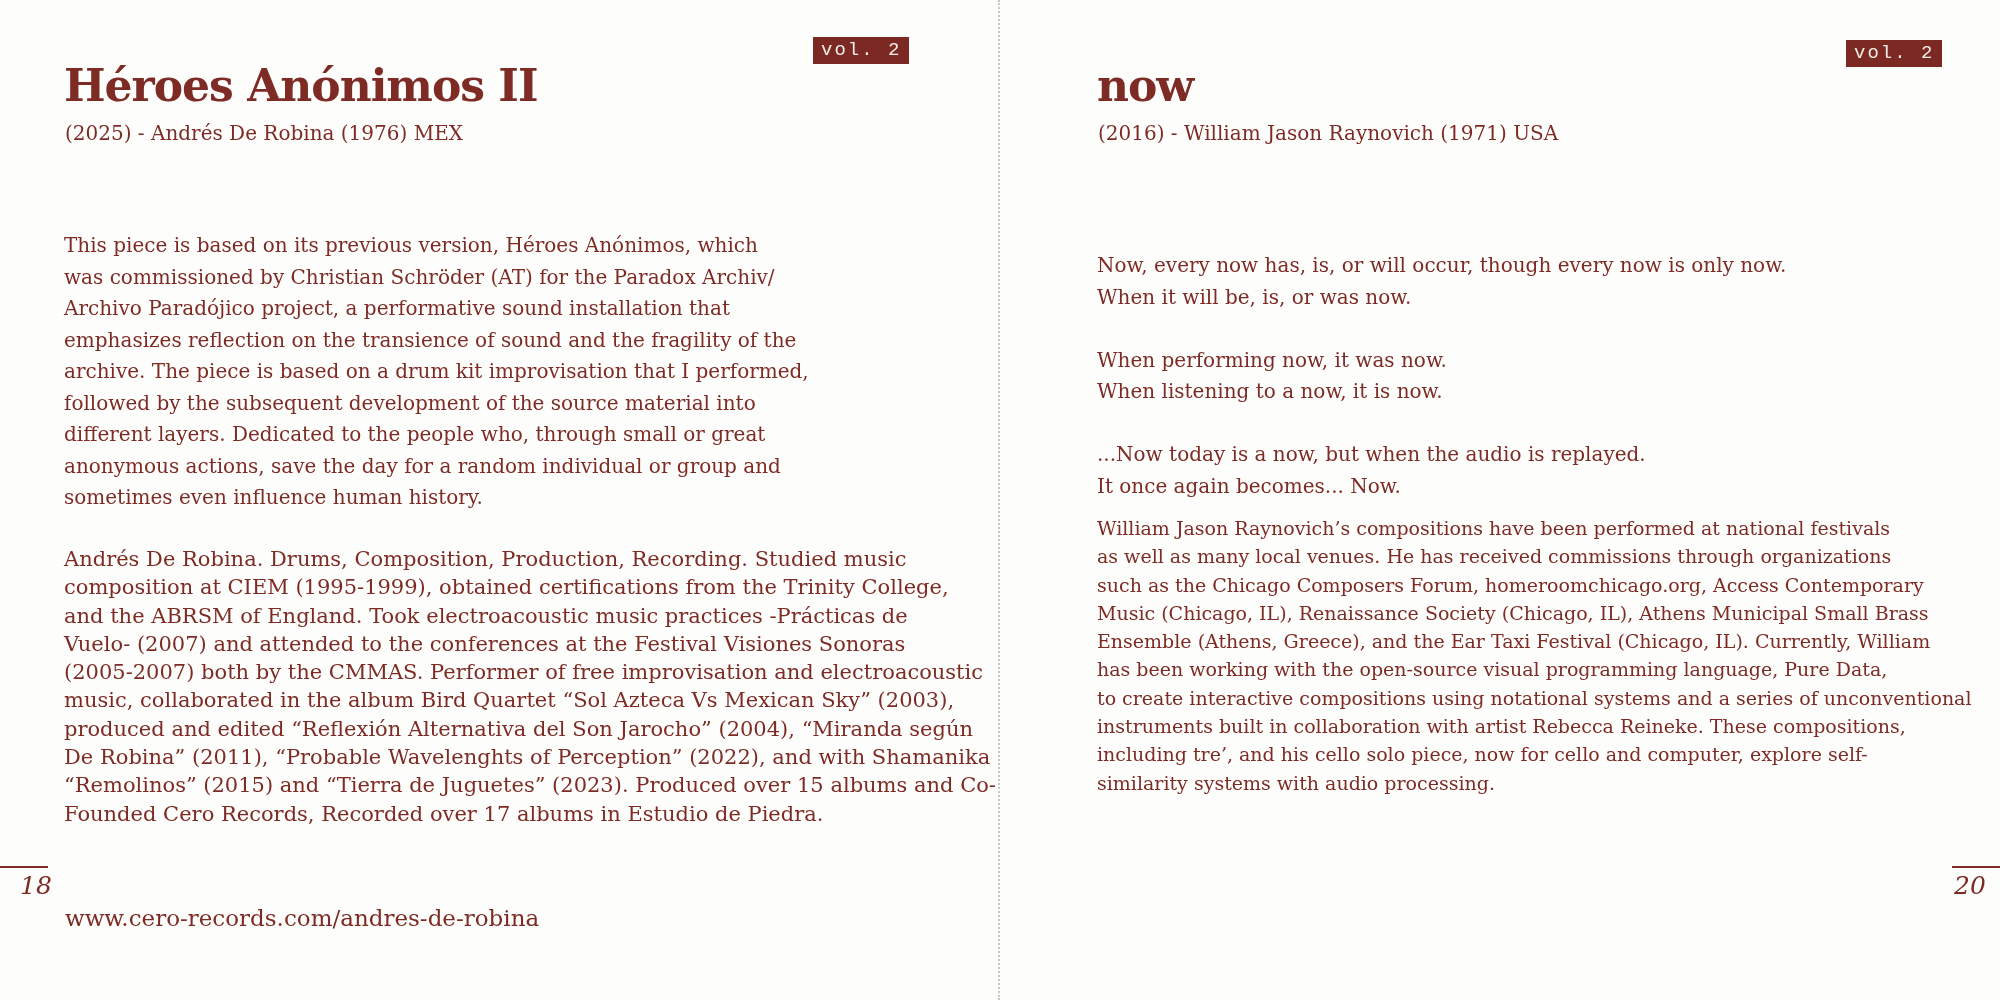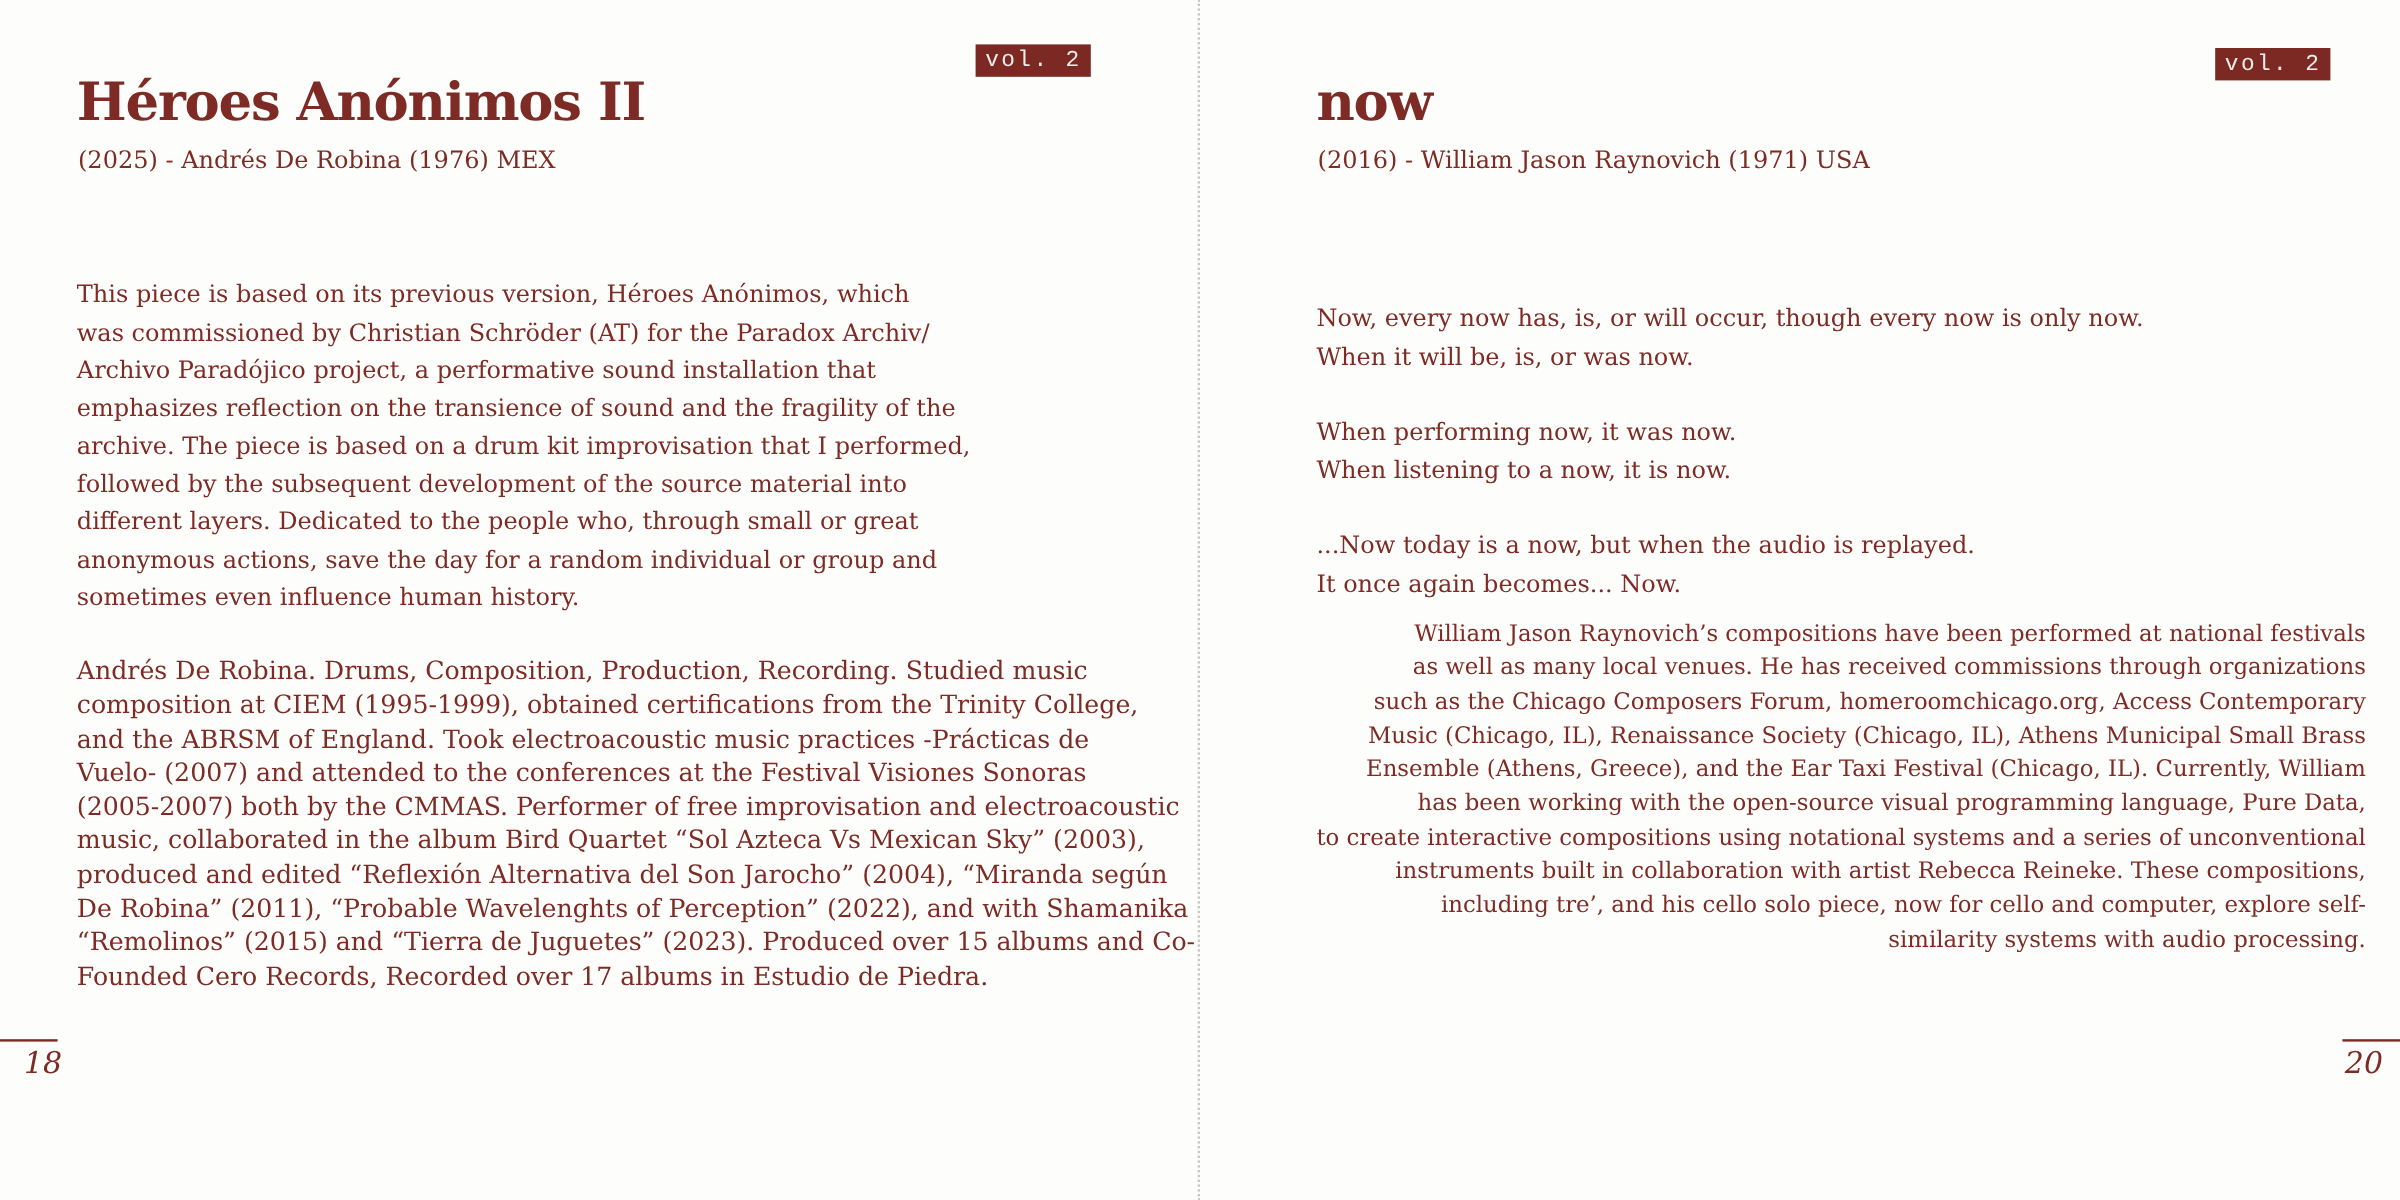--- a/index.html
+++ b/index.html
@@ -57,21 +57,21 @@
     font-size: 20px; line-height: 31.5px;
   }
   .page-left  .description { left: 64px; }
   .page-right .description { left: 97px; margin-top: 20px; }
 
   .bio {
     position: absolute;
     line-height: 28.3px;
   }
   .page-left  .bio { left: 64px; top: 545px; font-size: 21px; }
-  .page-right .bio { left: 97px; top: 514px; font-size: 19px; text-align: right; }
+  .page-right .bio { left: 97px; top: 514px; font-size: 19px; }
 
   .page-rule {
     position: absolute; top: 866px; width: 48px; height: 2px;
     background: #7d2b24;
   }
   .page-left  .page-rule { left: 0; }
   .page-right .page-rule { left: 952px; }
 
   .page-number {
     position: absolute; top: 872px;
@@ -110,20 +110,21 @@
 and the ABRSM of England. Took electroacoustic music practices -Prácticas de
 Vuelo- (2007) and attended to the conferences at the Festival Visiones Sonoras
 (2005-2007) both by the CMMAS. Performer of free improvisation and electroacoustic
 music, collaborated in the album Bird Quartet “Sol Azteca Vs Mexican Sky” (2003),
 produced and edited “Reflexión Alternativa del Son Jarocho” (2004), “Miranda según
 De Robina” (2011), “Probable Wavelenghts of Perception” (2022), and with Shamanika
 “Remolinos” (2015) and “Tierra de Juguetes” (2023). Produced over 15 albums and Co-
 Founded Cero Records, Recorded over 17 albums in Estudio de Piedra.</div>
     <div class="page-rule"></div>
     <div class="page-number">18</div>
+    <div class="url">www.cero-records.com/andres-de-robina</div>
   </div>
 
   <div class="gutter"></div>
 
   <div class="page page-right">
     <div class="badge">vol. 2</div>
     <h1 class="title">now</h1>
     <div class="subtitle">(2016) - William Jason Raynovich (1971) USA</div>
     <div class="description pre">Now, every now has, is, or will occur, though every now is only now.
 When it will be, is, or was now.

